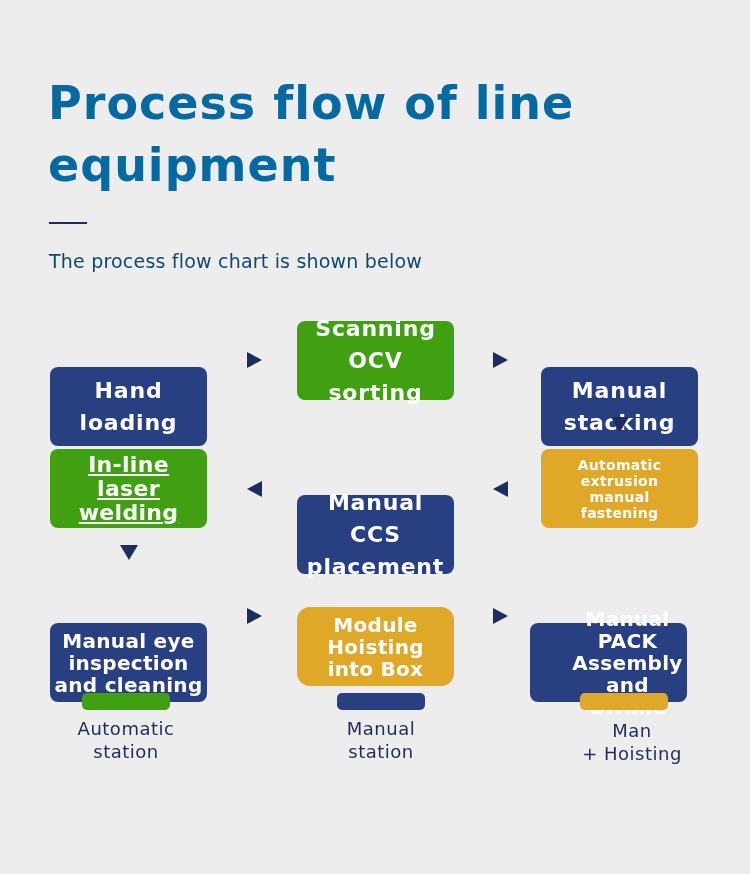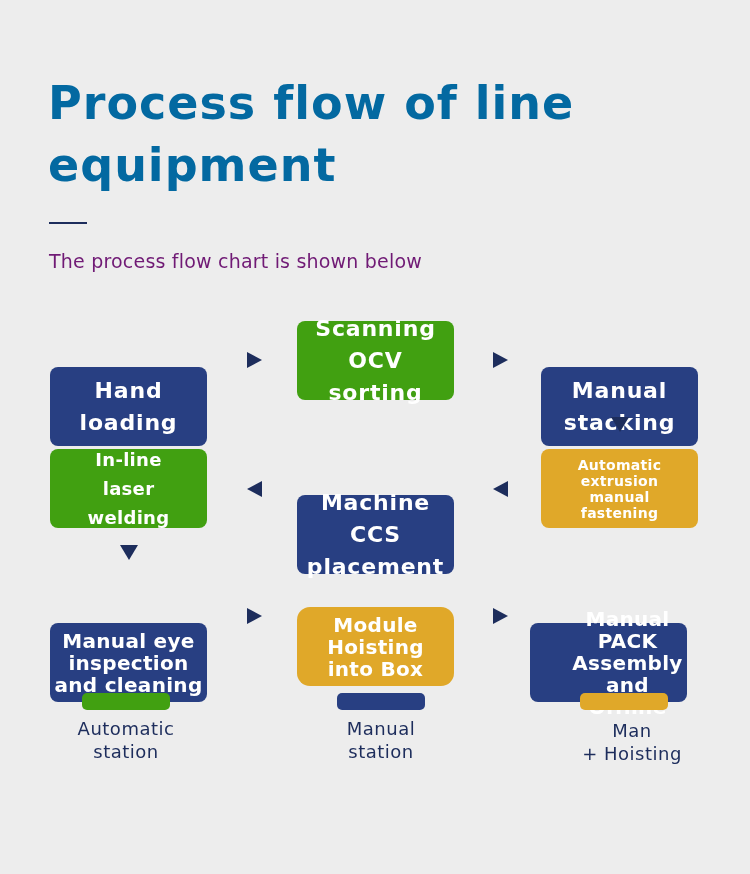--- a/index.html
+++ b/index.html
@@ -22,40 +22,40 @@
     color: #0369a1;
     margin: 0;
   }
   .rule {
     position: absolute; left: 49px; top: 222px;
     width: 38px; height: 2px; background: #1d2d5c;
   }
   .subtitle {
     position: absolute; left: 49px; top: 250px;
     font-size: 19px; font-weight: 500;
-    color: #701a75;
+    color: #0c4a6e;
     letter-spacing: 0.2px;
   }
   .node {
     position: absolute;
     width: 157px; height: 79px;
     border-radius: 8px;
     display: flex; align-items: center; justify-content: center;
     text-align: center;
     color: #ffffff;
     font-weight: bold;
     box-sizing: border-box;
     padding: 0 2px;
     white-space: pre-line;
   }
   .node.manual { background: #283f82; margin-top: 46px; }
   .node.auto { background: #41a011; }
   .node.mm { background: #e0a829; }
   .fs-l { font-size: 22px; line-height: 32px; letter-spacing: 0.8px; }
-  .fs-m { font-size: 18px; line-height: 29px; letter-spacing: 0.3px; }
+  .fs-m { font-size: 22px; line-height: 24px; letter-spacing: 0.3px; text-decoration: underline; }
   .fs-s { font-size: 14px; line-height: 16px; letter-spacing: 0.3px; }
   .fs-ml { font-size: 20px; line-height: 22px; letter-spacing: 0.3px; }
 
   .arrow { position: absolute; width: 0; height: 0; }
   .arrow.right {
     border-top: 8px solid transparent; border-bottom: 8px solid transparent;
     border-left: 15px solid #1d2d5c;
   }
   .arrow.left {
     border-top: 8px solid transparent; border-bottom: 8px solid transparent;
@@ -91,21 +91,21 @@
 <div class="arrow right" style="left:493px; top:352px;"></div>
 <div class="node manual fs-l" style="left:541px; top:321px;">Manual
 stacking</div>
 
 <div class="arrow down" style="left:611px; top:417px;"></div>
 
 <div class="node auto fs-m" style="left:50px; top:449px;">In-line
 laser
 welding</div>
 <div class="arrow left" style="left:247px; top:481px;"></div>
-<div class="node manual fs-l" style="left:297px; top:449px;">Machine CCS
+<div class="node manual fs-l" style="left:297px; top:449px;">Manual CCS
 placement</div>
 <div class="arrow left" style="left:493px; top:481px;"></div>
 <div class="node mm fs-s" style="left:541px; top:449px;">Automatic
 extrusion
 manual
 fastening</div>
 
 <div class="arrow down" style="left:120px; top:545px;"></div>
 
 <div class="node manual fs-ml" style="left:50px; top:577px;">Manual eye

